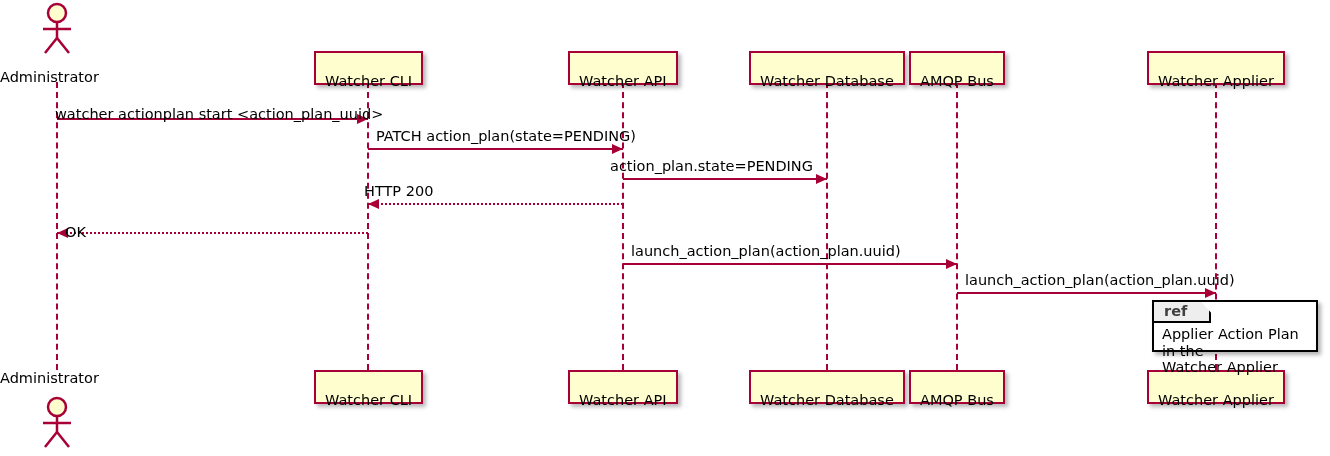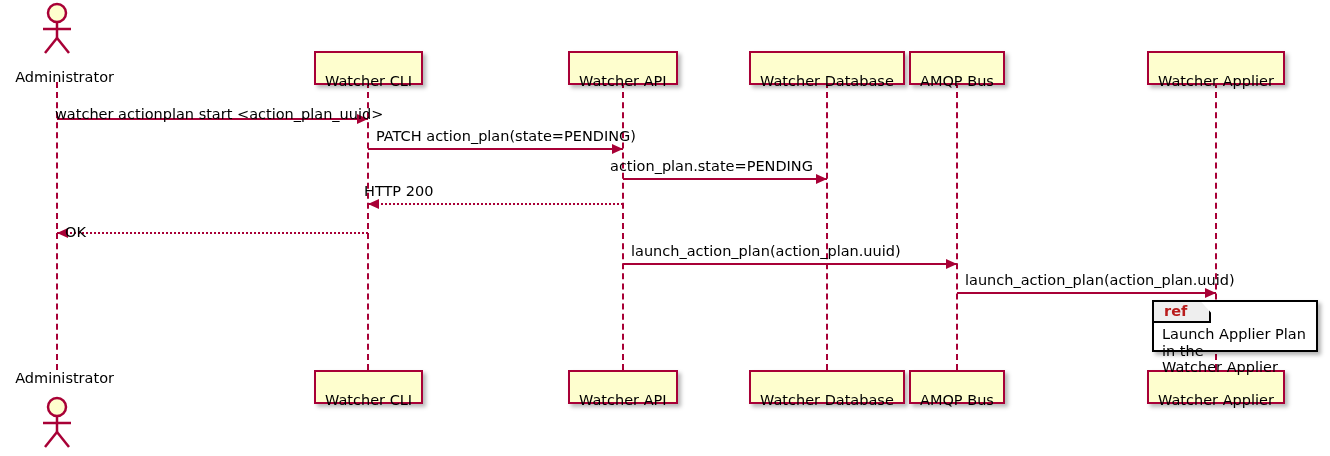--- a/index.html
+++ b/index.html
@@ -45,21 +45,21 @@
   .actor {
     position: absolute;
     width: 46px;
     height: 52px;
   }
   .actor-label {
     position: absolute;
     font-size: 14.5px;
     color: #000000;
     white-space: nowrap;
-    text-align: right;
+    text-align: left;
   }
 
   
   .msg-line {
     position: absolute;
     height: 0;
     border-top: 2px solid #A80036;
   }
   .msg-line.dotted {
     border-top: 2px dotted #A80036;
@@ -100,21 +100,21 @@
     top: 0;
     height: 21px;
     background: #EEEEEE;
     border-right: 2px solid #000000;
     border-bottom: 2px solid #000000;
     box-sizing: border-box;
     font-size: 14.5px;
     font-weight: bold;
     line-height: 19px;
     padding: 0 22px 0 10px;
-    color: #b91c1c;
+    color: #404040;
     clip-path: polygon(0 0, calc(100% - 10px) 0, 100% 52%, 100% 100%, 0 100%);
   }
   .ref-body {
     position: absolute;
     left: 8px;
     top: 24px;
     right: 5px;
     font-size: 14.5px;
     line-height: 16.5px;
     color: #000000;
@@ -191,18 +191,18 @@
       <div class="arrowhead right" style="top: 259px; left: 946px;"></div>
       <div class="msg-label" style="top: 243px; left: 631px;">launch_action_plan(action_plan.uuid)</div>
       <div class="msg-line" style="left: 957px; width: 259px; top: 292px;"></div>
       <div class="arrowhead right" style="top: 288px; left: 1205px;"></div>
       <div class="msg-label" style="top: 272px; left: 965px;">launch_action_plan(action_plan.uuid)</div>
     </div>
 
   <div class="ref-box" id="ref-box" style="left: 1152px; top: 300px; width: 166px; height: 52px;">
     <div class="ref-tab">ref</div>
     <div class="ref-body">
-      <div>Launch Applier Plan in the</div>
+      <div>Applier Action Plan in the</div>
       <div>Watcher Applier</div>
     </div>
   </div>
 
 </div>
 
 </body></html>

